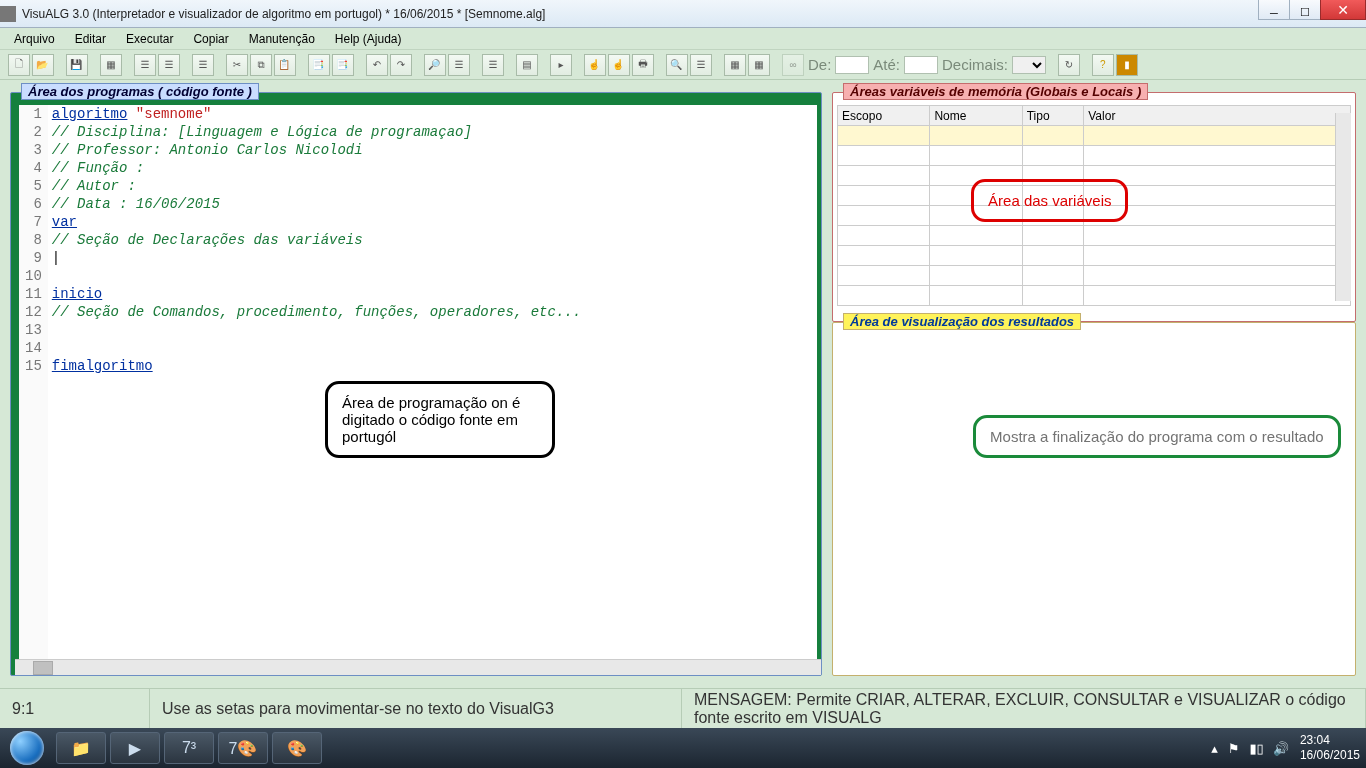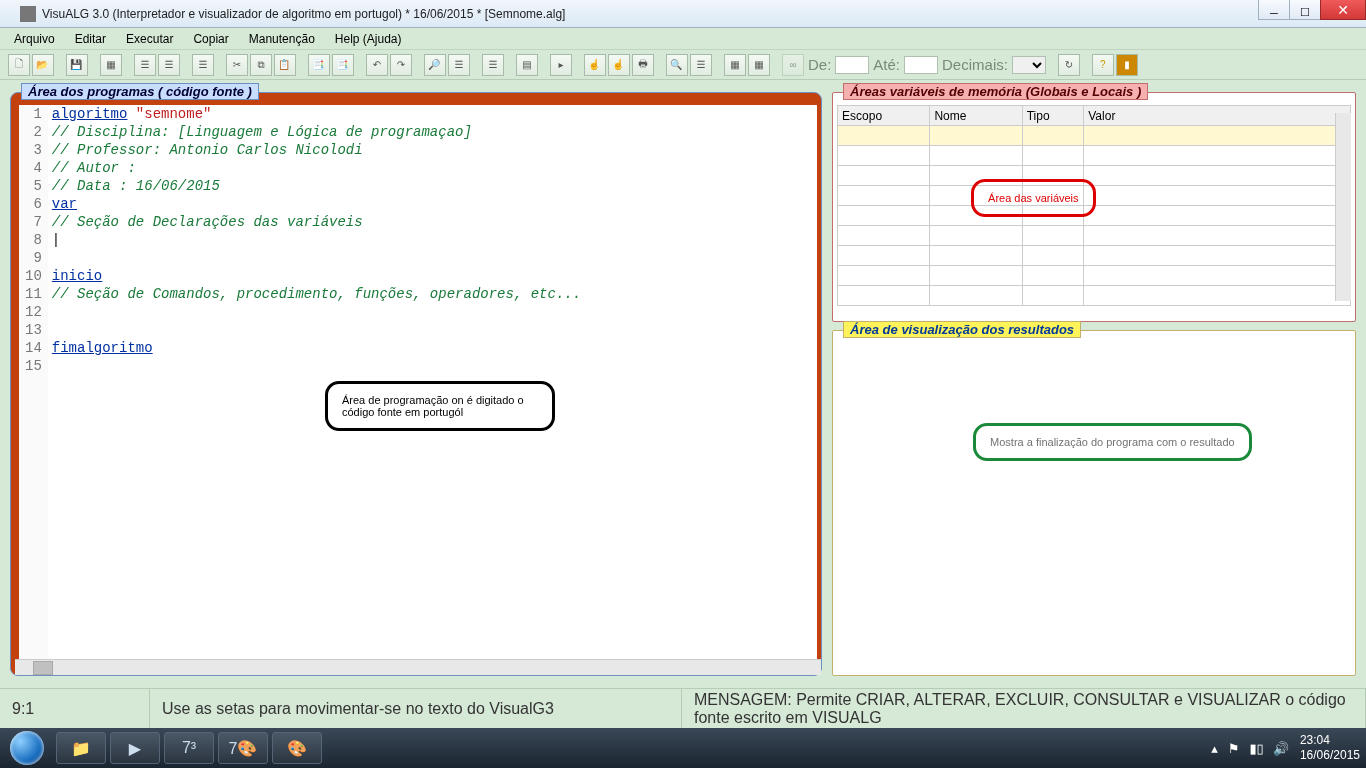--- a/index.html
+++ b/index.html
@@ -1,19 +1,19 @@
 <!DOCTYPE html>
 <html><head>
 <meta charset="utf-8">
 <style>
 * { box-sizing: border-box; margin: 0; padding: 0; }
 body { font-family: "Segoe UI", Tahoma, sans-serif; font-size: 12px; background: #d6e8d6; width: 1366px; height: 768px; overflow: hidden; position: relative; }
 
 
-.titlebar { height: 28px; background: linear-gradient(#f0f6fb, #dce9f5); border-bottom: 1px solid #a0b0c0; display: flex; align-items: center; padding: 0 20px; position: relative; }
+.titlebar { height: 28px; background: linear-gradient(#f0f6fb, #dce9f5); border-bottom: 1px solid #a0b0c0; display: flex; align-items: center; padding: 0 0; position: relative; }
 .titlebar .icon { width: 16px; height: 16px; background: #777; margin-right: 6px; }
 .titlebar .title { color: #222; font-size: 12px; }
 .winbtns { position: absolute; right: 0; top: 0; display: flex; height: 20px; }
 .winbtn { width: 32px; height: 20px; border: 1px solid #a0b0c0; border-top: none; background: linear-gradient(#f8fafd,#e0eaf5); margin-left: -1px; display: flex; align-items: flex-end; justify-content: center; font-size: 11px; cursor: pointer; }
 .winbtn.close { width: 46px; background: linear-gradient(#f15a5a,#d23838); color: #fff; align-items: center; font-size: 14px; border-color: #9a2b2b; }
 
 
 .menubar { height: 22px; background: #d6e8d6; border-bottom: 1px solid #c0d4c0; display: flex; align-items: center; padding: 0 6px; gap: 4px; }
 .menuitem { padding: 2px 8px; cursor: pointer; }
 
@@ -21,26 +21,26 @@
 .toolbar { height: 30px; background: #d6e8d6; border-bottom: 1px solid #b6ccb6; display: flex; align-items: center; padding: 2px 8px; gap: 2px; flex-wrap: nowrap; overflow: hidden; }
 .tbtn { width: 22px; height: 22px; border: 1px solid #a8bba8; background: linear-gradient(#f3f9f3,#e1ece1); cursor: pointer; display: inline-flex; align-items: center; justify-content: center; font-size: 10px; color: #555; }
 .tsep { width: 8px; height: 22px; }
 .tlabel { font-size: 15px; color: #7a8a7a; margin: 0 2px; }
 .tinput { width: 34px; height: 18px; border: 1px solid #b0c0b0; background: #fff; }
 .tcombo { width: 34px; height: 18px; border: 1px solid #b0c0b0; background: #f0f0f0; }
 
 
 .workarea { position: absolute; top: 82px; left: 0; right: 0; bottom: 82px; padding: 10px; display: flex; gap: 10px; }
 .leftpanel { flex: 1.55; display: flex; flex-direction: column; }
-.rightpanel { flex: 1; display: flex; flex-direction: column; gap: 8px; }
+.rightpanel { flex: 1; display: flex; flex-direction: column; gap: 0; }
 
 
 .groupbox { border: 1px solid #9aaed0; background: #f0f4fa; display: flex; flex-direction: column; position: relative; border-radius: 2px; }
 .groupbox .legend { position: absolute; top: -10px; left: 10px; padding: 0 6px; font-weight: bold; font-style: italic; font-size: 13px; }
-.groupbox.code { flex: 1; border-color: #6d8fc4; background: #c2410c; border-radius: 8px; }
+.groupbox.code { flex: 1; border-color: #6d8fc4; background: #15803d; }
 .groupbox.code .legend { background: #c9ddff; border: 1px solid #6d8fc4; color: #003; }
 .groupbox.vars { height: 230px; border-color: #c46d6d; background: #fff; }
 .groupbox.vars .legend { background: #f7b0b0; border: 1px solid #c46d6d; color: #500; }
 .groupbox.results { flex: 1; border-color: #c4b06d; background: #fff; }
 .groupbox.results .legend { background: #fff35a; border: 1px solid #c4b06d; color: #003a9a; }
 
 .groupbody { flex: 1; margin-top: 8px; padding: 4px; overflow: hidden; position: relative; }
 
 
 .editor { display: flex; height: 100%; font-family: "Courier New", monospace; font-size: 14px; overflow: auto; background: #fff; position: relative; }
@@ -55,21 +55,21 @@
 
 
 .vartable { width: 100%; border-collapse: collapse; font-size: 12px; table-layout: fixed; }
 .vartable th, .vartable td { border: 1px solid #ccc; height: 20px; padding: 0 4px; text-align: left; background: #fff; }
 .vartable th { background: #f0f0f0; font-weight: normal; }
 .vartable tr.highlight td { background: #fff8d0; }
 .varbody { overflow: auto; height: calc(100% - 4px); }
 .scrollbar-v { width: 16px; background: #e8e8e8; border-left: 1px solid #ccc; position: absolute; top: 12px; right: 4px; bottom: 20px; }
 
 
-.callout { position: absolute; border: 3px solid; border-radius: 14px; padding: 10px 14px; font-size: 11px; background: transparent; }
+.callout { position: absolute; border: 3px solid; border-radius: 14px; padding: 10px 14px; font-size: 15px; background: transparent; }
 .callout.black { border-color: #000; color: #000; top: 280px; left: 310px; width: 230px; background: rgba(255,255,255,0.9); }
 .callout.red { border-color: #d00; color: #d00; top: 78px; left: 138px; }
 .callout.green { border-color: #1a8a3a; color: #737373; top: 80px; left: 136px; }
 
 
 .resultsbody { background: #fff; height: 100%; overflow: auto; position: relative; }
 
 
 .statusbar { position: absolute; bottom: 40px; left: 0; right: 0; height: 40px; background: #d6e8d6; border-top: 1px solid #b6ccb6; display: flex; align-items: center; }
 .statuscell { height: 100%; border-right: 1px solid #b6ccb6; display: flex; align-items: center; padding: 0 12px; font-size: 16px; color: #333; }
@@ -184,20 +184,21 @@
               <div class="codeline">11</div>
               <div class="codeline">12</div>
               <div class="codeline">13</div>
               <div class="codeline">14</div>
               <div class="codeline">15</div>
             </div>
           <div class="code" id="codebody">
               <div class="codeline"><span class="tok-key">algoritmo</span> <span class="tok-str">"semnome"</span></div>
               <div class="codeline"><span class="tok-cmt">// Disciplina: [Linguagem e Lógica de programaçao]</span></div>
               <div class="codeline"><span class="tok-cmt">// Professor: Antonio Carlos Nicolodi</span></div>
+              <div class="codeline"><span class="tok-cmt">// Função :</span></div>
               <div class="codeline"><span class="tok-cmt">// Autor :</span></div>
               <div class="codeline"><span class="tok-cmt">// Data : 16/06/2015</span></div>
               <div class="codeline"><span class="tok-key">var</span></div>
               <div class="codeline"><span class="tok-cmt">// Seção de Declarações das variáveis</span></div>
               <div class="codeline">|</div>
               <div class="codeline"></div>
               <div class="codeline"><span class="tok-key">inicio</span></div>
               <div class="codeline"><span class="tok-cmt">// Seção de Comandos, procedimento, funções, operadores, etc...</span></div>
               <div class="codeline"></div>
               <div class="codeline"></div>

